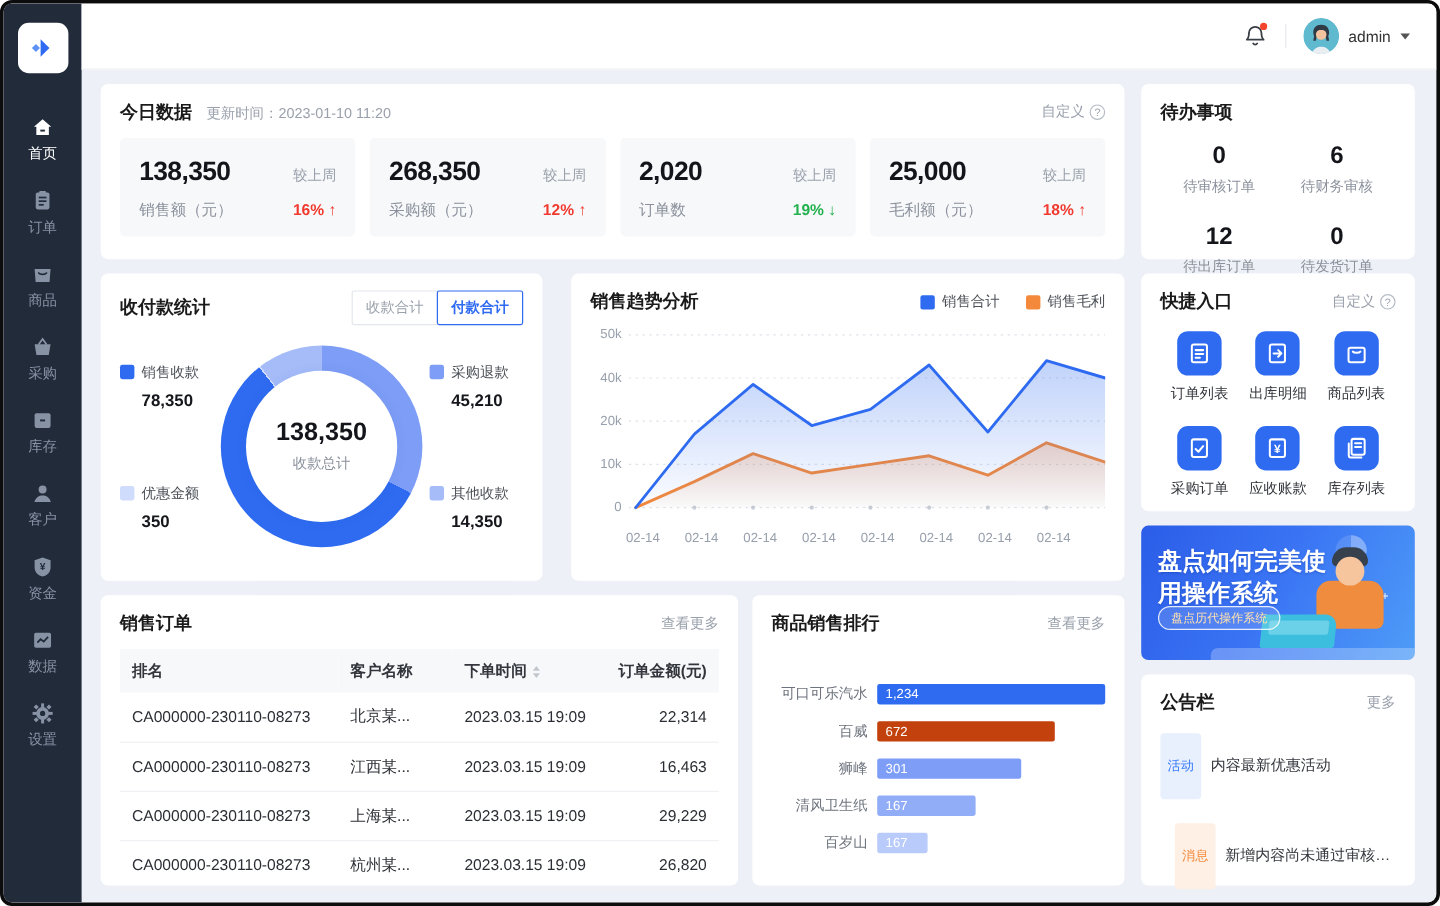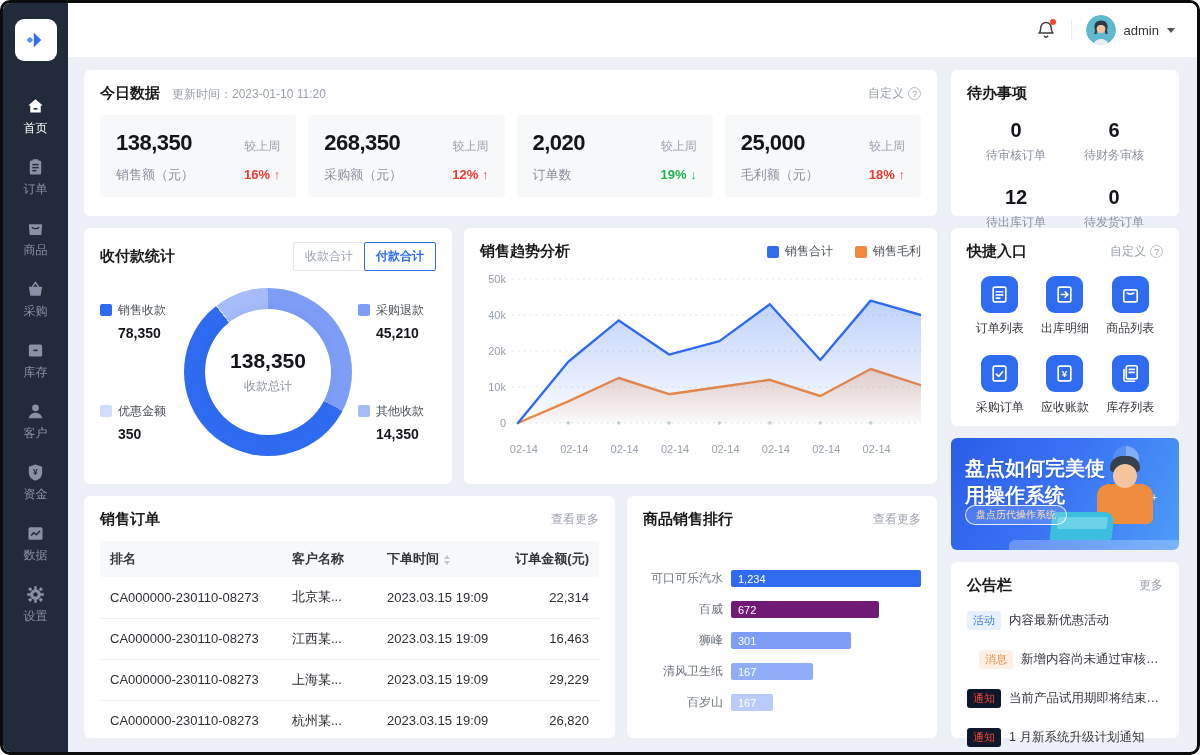--- a/index.html
+++ b/index.html
@@ -47,21 +47,21 @@
   .stat-box { flex:1; background:#f7f8fa; border-radius:4px; padding:15px 16px 13px; }
   .stat-l1 { display:flex; justify-content:space-between; align-items:baseline; }
   .stat-value { font-size:22px; font-weight:bold; color:#14151a; letter-spacing:-.5px; }
   .stat-compare { font-size:12px; color:#9aa1ac; }
   .stat-l2 { display:flex; justify-content:space-between; align-items:baseline; margin-top:10px; }
   .stat-label { font-size:13px; color:#8b919c; }
   .stat-delta { font-size:13px; font-weight:bold; }
   .stat-delta.up { color:#f0392f; }
   .stat-delta.down { color:#23b14d; }
 
-  .row2 { display:flex; gap:12px; height:256px; }
+  .row2 { display:flex; gap:24px; height:256px; }
   .row3 { display:flex; gap:12px; flex:1; min-height:0; }
 
   
   .payments { width:368px; flex-shrink:0; display:flex; flex-direction:column; }
   .seg { display:flex; }
   .seg-btn { font-size:12px; padding:5px 11px; border:1px solid #e3e6ec; background:#fff; color:#9aa1ac; cursor:pointer; }
   .seg-btn:first-child { border-radius:2px 0 0 2px; }
   .seg-btn.active { border:1px solid #2e6bf0; color:#2e6bf0; font-weight:bold; border-radius:2px; position:relative; z-index:1; margin-left:-1px; }
   .pay-body { flex:1; display:flex; align-items:center; justify-content:space-between; padding:4px 0 2px; }
   .legend-col { width:78px; height:168px; display:flex; flex-direction:column; justify-content:space-between; padding:14px 0; }
@@ -131,21 +131,21 @@
   .p-head { position:absolute; right:42px; top:26px; width:24px; height:24px; border-radius:50%; background:#f6c59d; z-index:2; }
   .p-hair { position:absolute; right:39px; top:18px; width:30px; height:16px; border-radius:12px 12px 4px 4px; background:#37414e; z-index:2; }
   .p-body { position:absolute; right:26px; top:46px; width:56px; height:40px; border-radius:12px 12px 6px 6px; background:#f08c3e; z-index:1; }
   .p-laptop { position:absolute; right:66px; top:74px; width:62px; height:28px; border-radius:4px 10px 2px 2px; background:#3cbede; transform:skewX(-6deg); z-index:2; }
   .p-laptop::after { content:""; position:absolute; left:6px; top:5px; right:6px; height:12px; border-radius:2px; background:#8fe0f2; opacity:.55; }
   .p-desk { position:absolute; right:0; bottom:0; width:170px; height:10px; background:rgba(255,255,255,.25); border-radius:6px 0 0 0; }
 
   .notices { flex:1; min-height:0; }
   .notice-list { margin-top:6px; }
   .notice-item { display:flex; align-items:center; gap:8px; padding:10px 0; cursor:pointer; }
-  .badge { font-size:11px; border-radius:3px; padding:2px 6px; flex-shrink:0; }
+  .badge { font-size:11px; border-radius:3px; padding:20px 6px; flex-shrink:0; }
   .badge.activity { background:#e8f0fe; color:#3b7cf6; }
   .badge.message { background:#fef0e5; color:#f5893b;margin-left:12px; }
   .badge.notify { background:#0f172a; color:#ef4538; }
   .notice-text { font-size:12.5px; color:#33363c; white-space:nowrap; overflow:hidden; text-overflow:ellipsis; }
 </style>
 </head>
 <body>
 
 <div class="frame">
 
@@ -503,21 +503,21 @@
                   <span class="rank-label">可口可乐汽水</span>
                   <div class="rank-track">
                     <div class="rank-bar" style="width: 100%; background: rgb(47, 107, 240);">
                       <span>1,234</span>
                     </div>
                   </div>
                 </div>
                 <div class="rank-row">
                   <span class="rank-label">百威</span>
                   <div class="rank-track">
-                    <div class="rank-bar" style="width: 78%; background: #701a75;">
+                    <div class="rank-bar" style="width: 78%; background: #c2410c;">
                       <span>672</span>
                     </div>
                   </div>
                 </div>
                 <div class="rank-row">
                   <span class="rank-label">狮峰</span>
                   <div class="rank-track">
                     <div class="rank-bar" style="width: 63%; background: rgb(125, 157, 246);">
                       <span>301</span>
                     </div>

